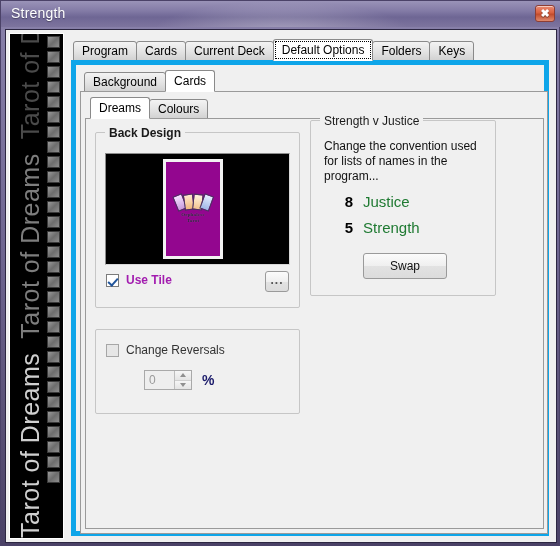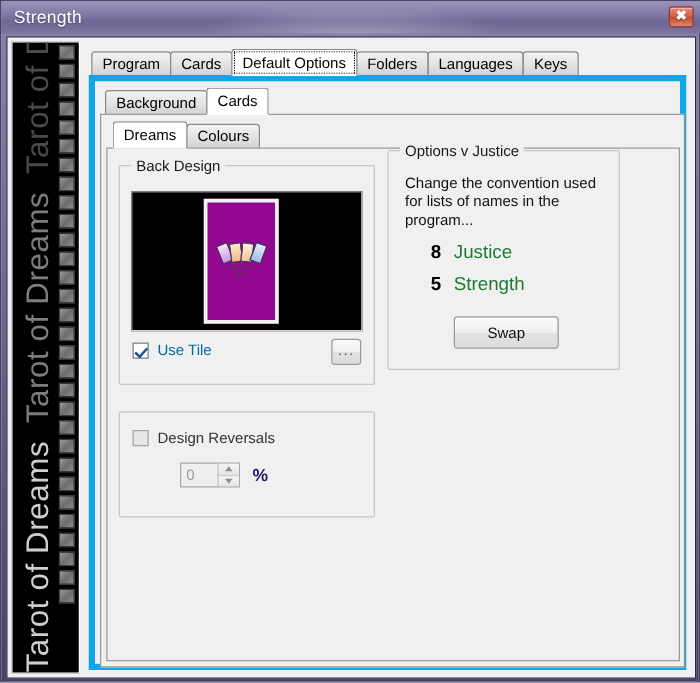--- a/index.html
+++ b/index.html
@@ -241,21 +241,21 @@
   .group-title {
     position: absolute;
     top: -7px; left: 9px;
     background: #f0f0f0;
     padding: 0 4px;
     font-size: 12px;
     color: #1a1a1a;
     white-space: nowrap;
   }
 
-  .group-backdesign { left: 9px; top: 13px; width: 205px; height: 176px; }
+  .group-backdesign { left: 9px; top: 13px; width: 205px; height: 176px; font-weight: bold; }
   .group-reversals  { left: 9px; top: 210px; width: 205px; height: 85px; }
   .group-strength   { left: 224px; top: 1px; width: 186px; height: 176px; }
 
   
   .preview-box {
     position: absolute;
     left: 9px; top: 20px;
     width: 185px;
     height: 112px;
     box-sizing: border-box;
@@ -335,21 +335,21 @@
     border-width: 0 2px 2px 0;
     transform: rotate(42deg);
   }
   .checkbox.disabled {
     background: #e6e6e6;
     border-color: #a6a6a6;
   }
   .cb-label {
     margin-left: 7px;
     font-size: 12px;
-    color: #0369a1;
+    color: #a21caf;
     white-space: nowrap;
   }
   .cb-label.disabled { color: #333333; }
 
   
   .btn {
     box-sizing: border-box;
     background: linear-gradient(180deg,#fbfbfb 0%, #efefef 50%, #e2e2e2 51%, #dcdcdc 100%);
     border: 1px solid #9a9a9a;
     border-radius: 3px;
@@ -516,28 +516,28 @@
 
     <div class="mainpanel">
 
       <div class="tabrow tabrow-1" id="tabrow1">
           <div class="tab">
             <span>Program</span>
           </div>
           <div class="tab">
             <span>Cards</span>
           </div>
+          <div class="tab">
+            <span>Current Deck</span>
+          </div>
           <div class="tab selected focused">
             <span>Default Options</span>
           </div>
           <div class="tab">
             <span>Folders</span>
-          </div>
-          <div class="tab">
-            <span>Languages</span>
           </div>
           <div class="tab">
             <span>Keys</span>
           </div>
         </div>
 
       <div class="panel-1">
 
         <div class="tabrow tabrow-2" id="tabrow2">
             <div class="tab">
@@ -581,41 +581,41 @@
                 <span class="checkbox checked"></span>
                 <span class="cb-label">Use Tile</span>
               </div>
 
               <div class="btn btn-ellipsis">...</div>
             </div>
 
             <div class="group group-reversals">
               <div class="cb-row" style="left:10px; top:13px;">
                 <span class="checkbox disabled"></span>
-                <span class="cb-label disabled">Design Reversals</span>
+                <span class="cb-label disabled">Change Reversals</span>
               </div>
 
               <div class="spin-wrap">
                 <div class="spinner">
                   <div class="spin-value">0</div>
                   <div class="spin-btns">
                     <div class="spin-btn up">
                         <span class="arr"></span>
                       </div>
                     <div class="spin-btn down">
                         <span class="arr"></span>
                       </div>
                   </div>
                 </div>
                 <span class="pct">%</span>
               </div>
             </div>
 
             <div class="group group-strength">
-              <div class="group-title">Options v Justice</div>
+              <div class="group-title">Strength v Justice</div>
 
               <div class="sj-desc">Change the convention used for lists of names in the program...</div>
 
               <div class="sj-row sj-row-1">
                 <span class="sj-num">8</span>
                 <span class="sj-name">Justice</span>
               </div>
 
               <div class="sj-row sj-row-2">
                 <span class="sj-num">5</span>

